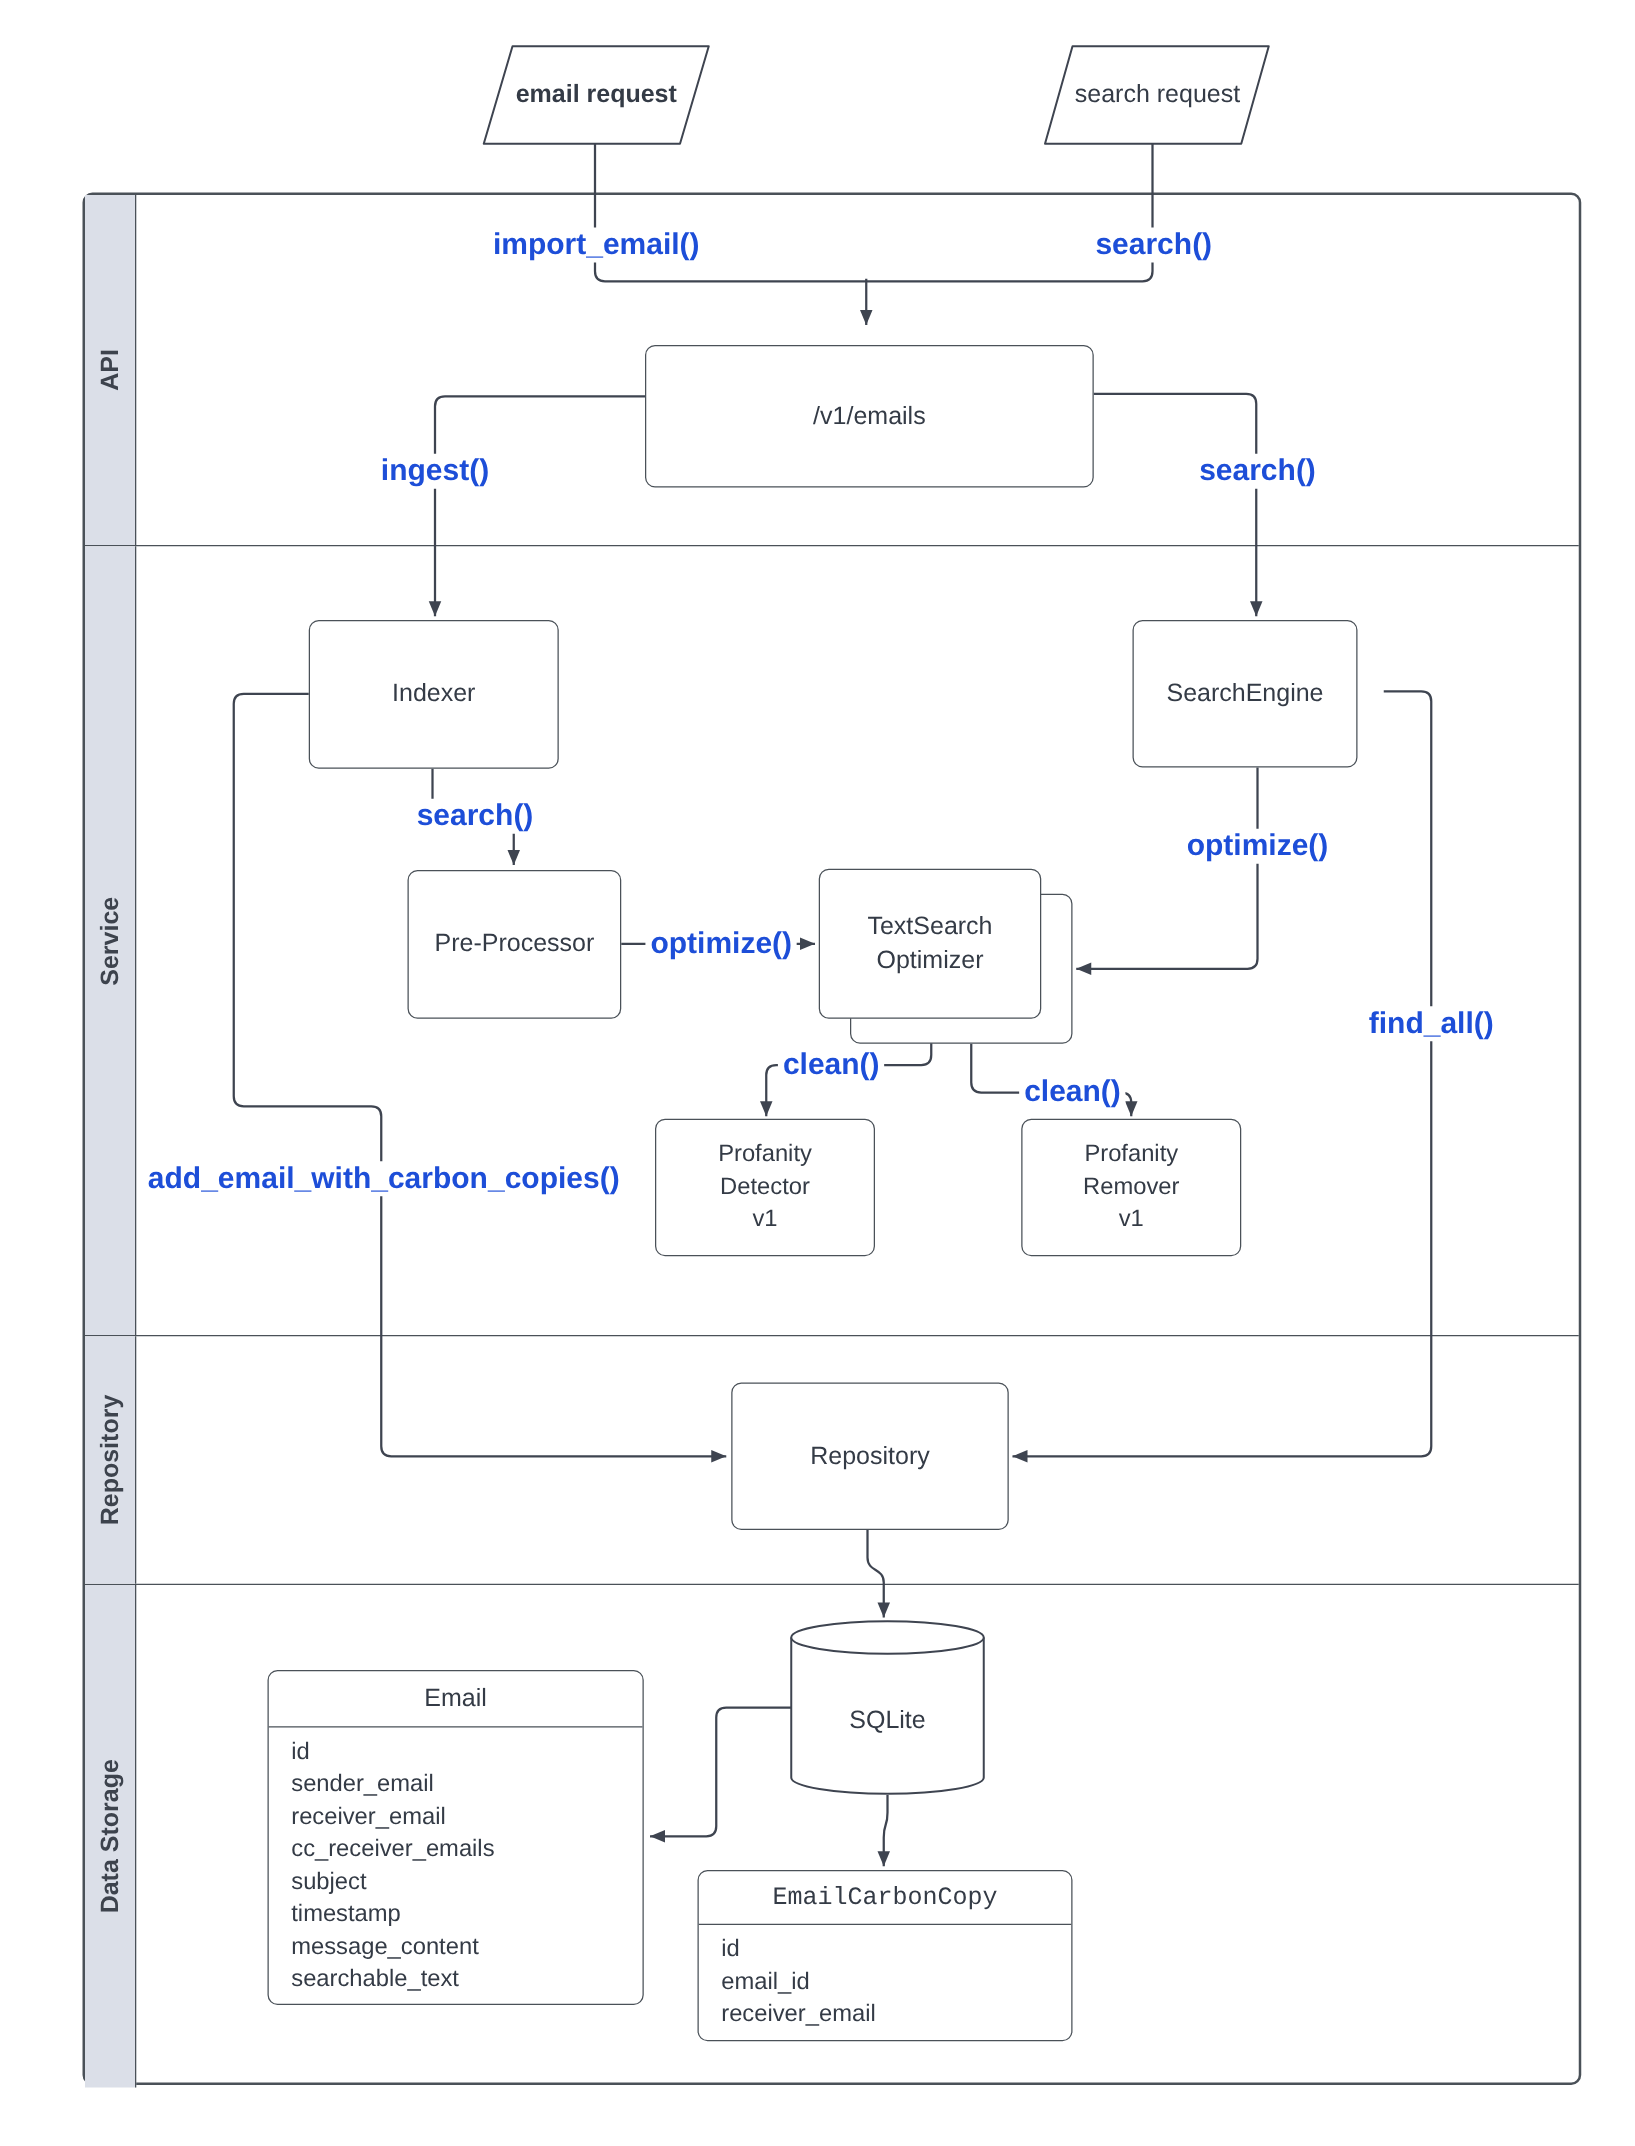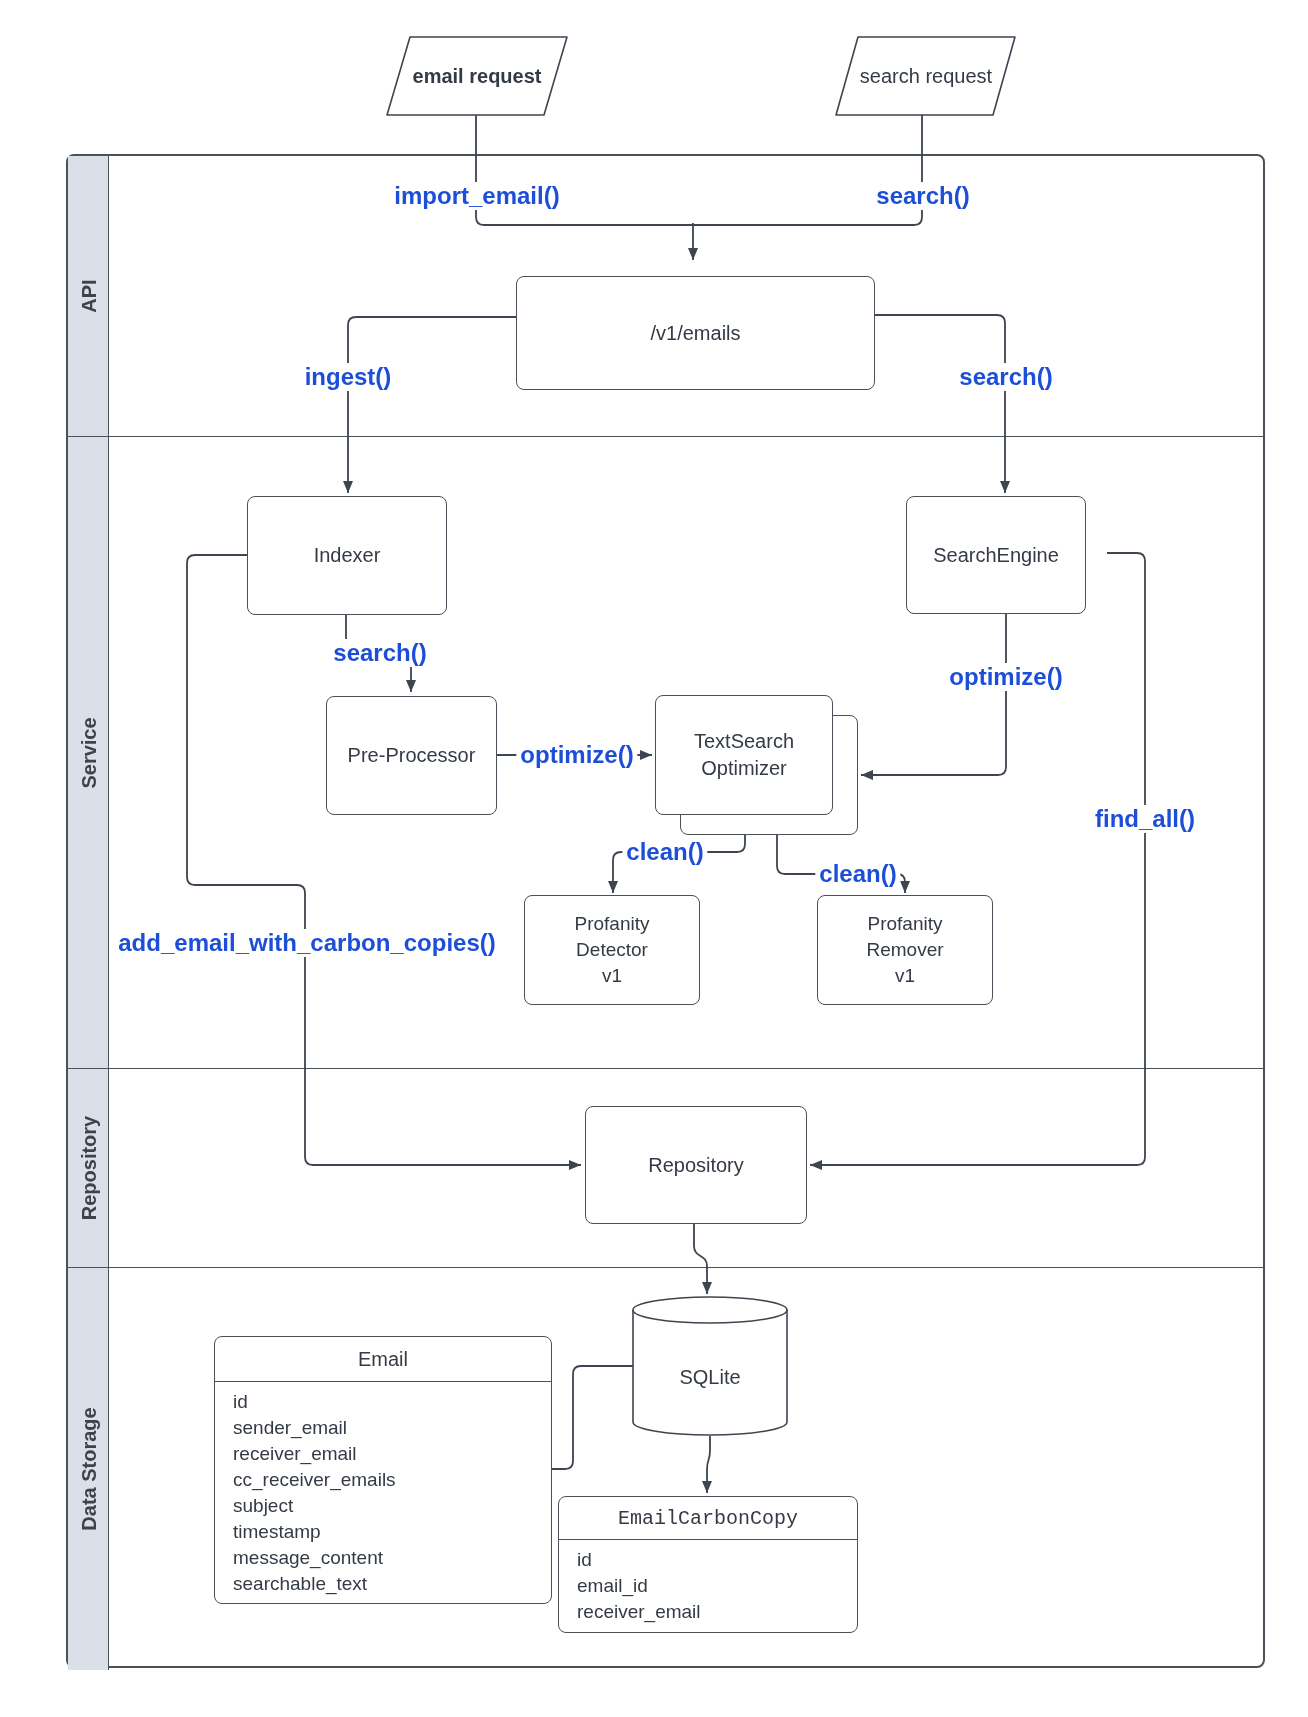--- a/index.html
+++ b/index.html
@@ -135,21 +135,21 @@
     <span>Remover</span>
     <span>v1</span>
   </div>
 
   <div class="node" style="left:585px;top:1106px;width:222px;height:118px;">
     <span>Repository</span>
   </div>
 
   <div class="shape-label" style="left:710px;top:1377px;">SQLite</div>
 
-  <div class="dbtable" style="left:214px;top:1336px;width:338px;height:268px;">
+  <div class="dbtable" style="left:214px;top:1336px;width:301px;height:268px;">
     <div class="title" style="height:44px;">Email</div>
     <div class="fields">
       <div>id</div>
       <div>sender_email</div>
       <div>receiver_email</div>
       <div>cc_receiver_emails</div>
       <div>subject</div>
       <div>timestamp</div>
       <div>message_content</div>
       <div>searchable_text</div>

